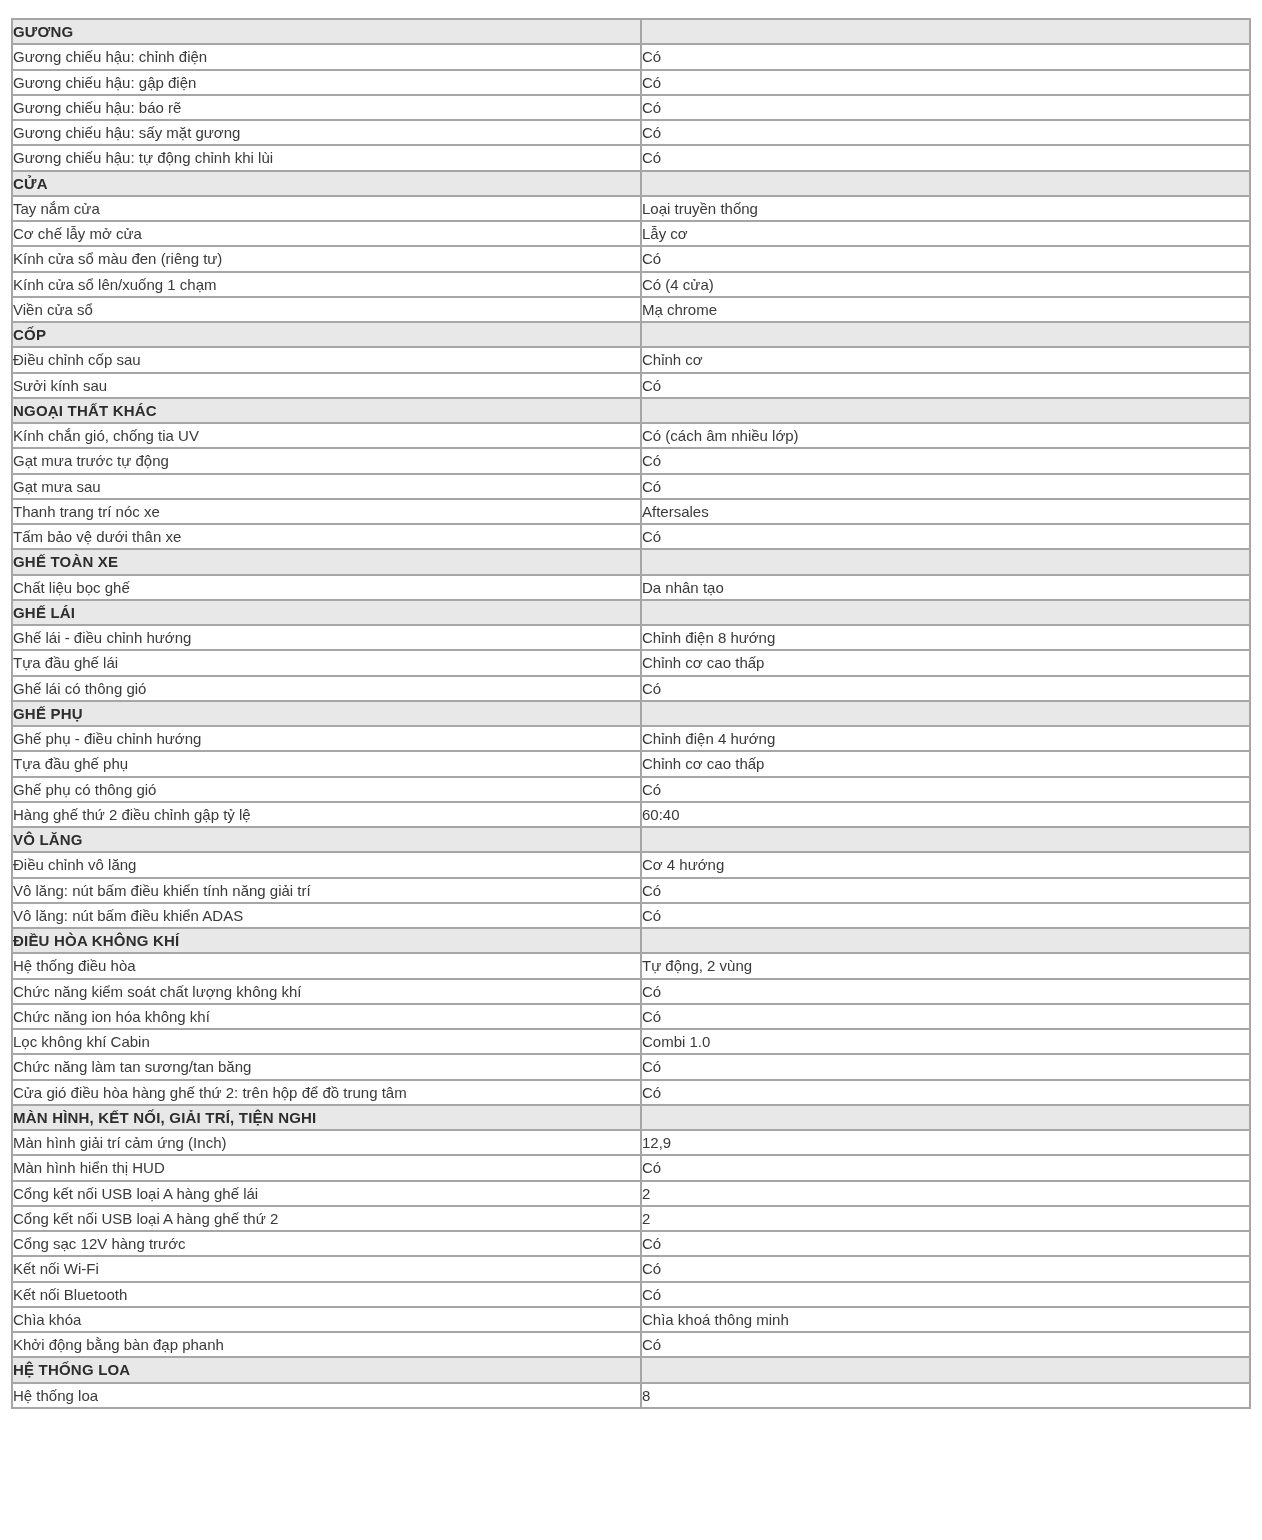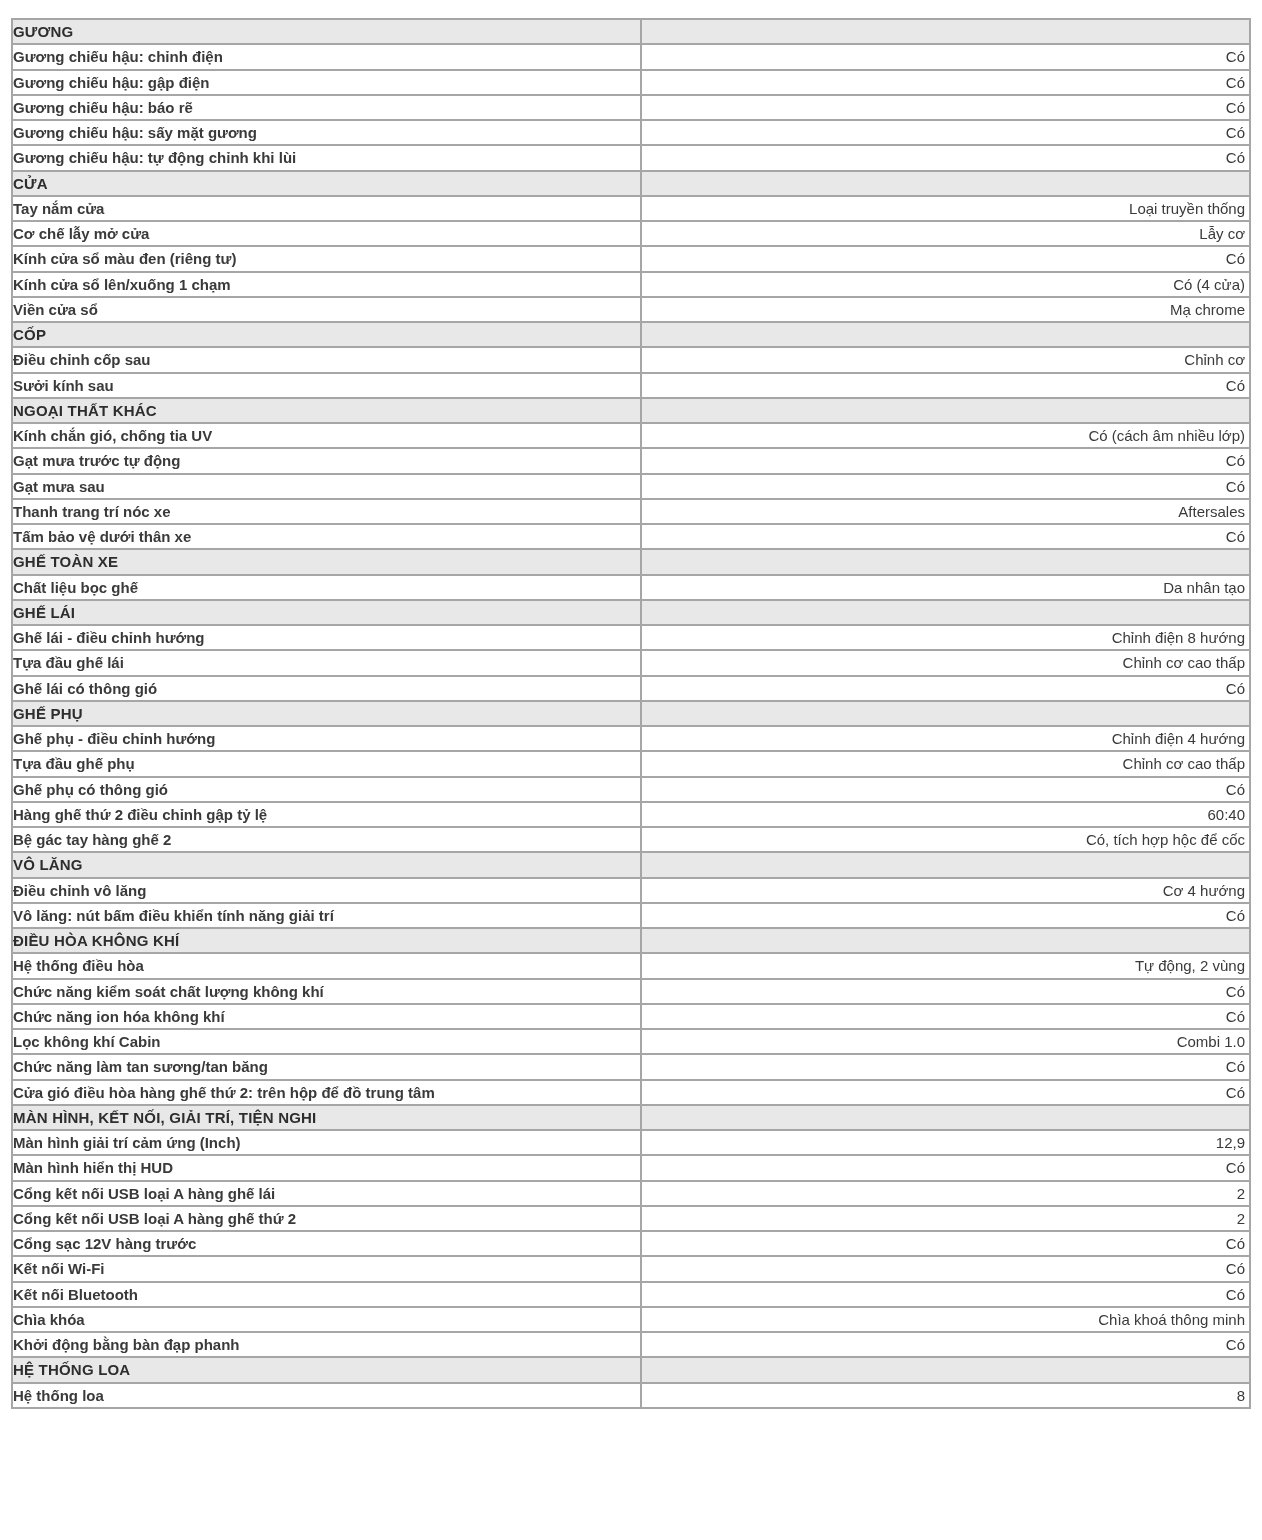--- a/index.html
+++ b/index.html
@@ -17,22 +17,22 @@
   table.spec-table td {
     border: 2px solid var(--border, #a6a6a6);
     height: 25.25px;
     font-size: 15px;
     color: var(--text, #3a3a3a);
     padding: 0 4px 0 0;
     white-space: nowrap;
     overflow: hidden;
     vertical-align: middle;
   }
-  td.label-cell { padding-left: 20px; text-align: left; font-weight: bold; }
-  td.value-cell { text-align: right; margin-left: 18px; }
+  td.label-cell { padding-left: 20px; text-align: left; }
+  td.value-cell { text-align: left; margin-left: 18px; }
   tr.section-header-row td { background: var(--section-bg, #e8e8e8); }
   tr.section-header-row td.label-cell {
     font-weight: bold;
     color: var(--header-text, #2d2d2d);
     letter-spacing: 0.2px;
   }
   tr.main-header-row td { background: var(--accent, #3c66ae); }
   tr.main-header-row td.label-cell {
     color: var(--main-header-text, #ffffff);
     font-weight: bold;
@@ -169,34 +169,34 @@
         <td class="value-cell">Chỉnh cơ cao thấp</td>
       </tr>
       <tr>
         <td class="label-cell">Ghế phụ có thông gió</td>
         <td class="value-cell">Có</td>
       </tr>
       <tr>
         <td class="label-cell">Hàng ghế thứ 2 điều chỉnh gập tỷ lệ</td>
         <td class="value-cell">60:40</td>
       </tr>
-      <tr>
-        <td class="label-cell">Bệ gác tay hàng ghế 2</td>
-        <td class="value-cell">Có, tích hợp hộc để cốc</td>
-      </tr>
       <tr class="section-header-row">
         <td class="label-cell">VÔ LĂNG</td>
         <td class="value-cell"></td>
       </tr>
       <tr>
         <td class="label-cell">Điều chỉnh vô lăng</td>
         <td class="value-cell">Cơ 4 hướng</td>
       </tr>
       <tr>
         <td class="label-cell">Vô lăng: nút bấm điều khiển tính năng giải trí</td>
+        <td class="value-cell">Có</td>
+      </tr>
+      <tr>
+        <td class="label-cell">Vô lăng: nút bấm điều khiển ADAS</td>
         <td class="value-cell">Có</td>
       </tr>
       <tr class="section-header-row">
         <td class="label-cell">ĐIỀU HÒA KHÔNG KHÍ</td>
         <td class="value-cell"></td>
       </tr>
       <tr>
         <td class="label-cell">Hệ thống điều hòa</td>
         <td class="value-cell">Tự động, 2 vùng</td>
       </tr>

